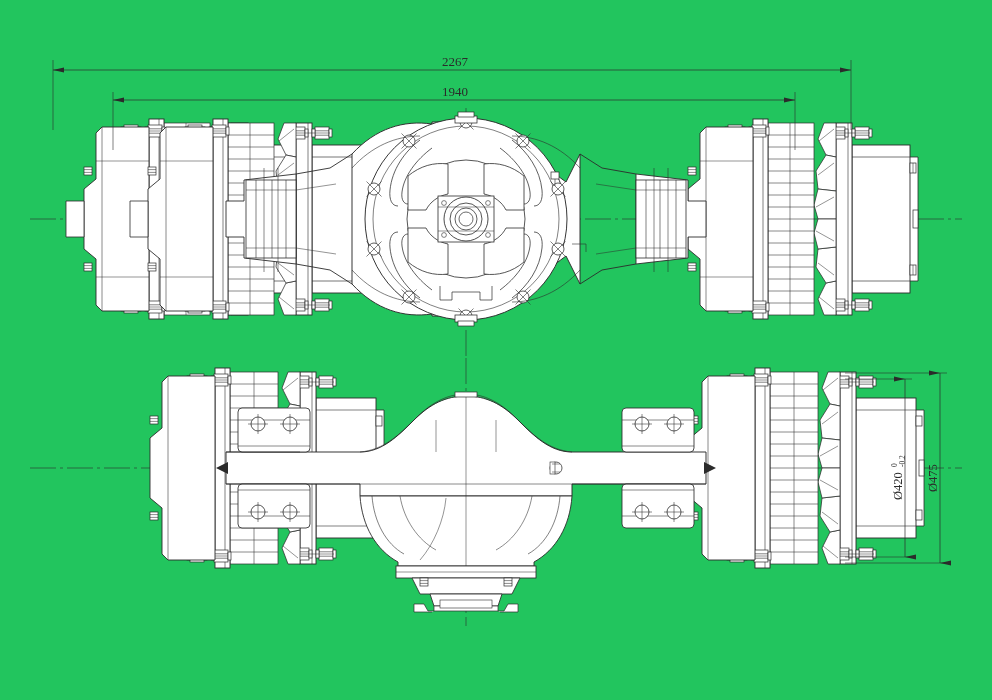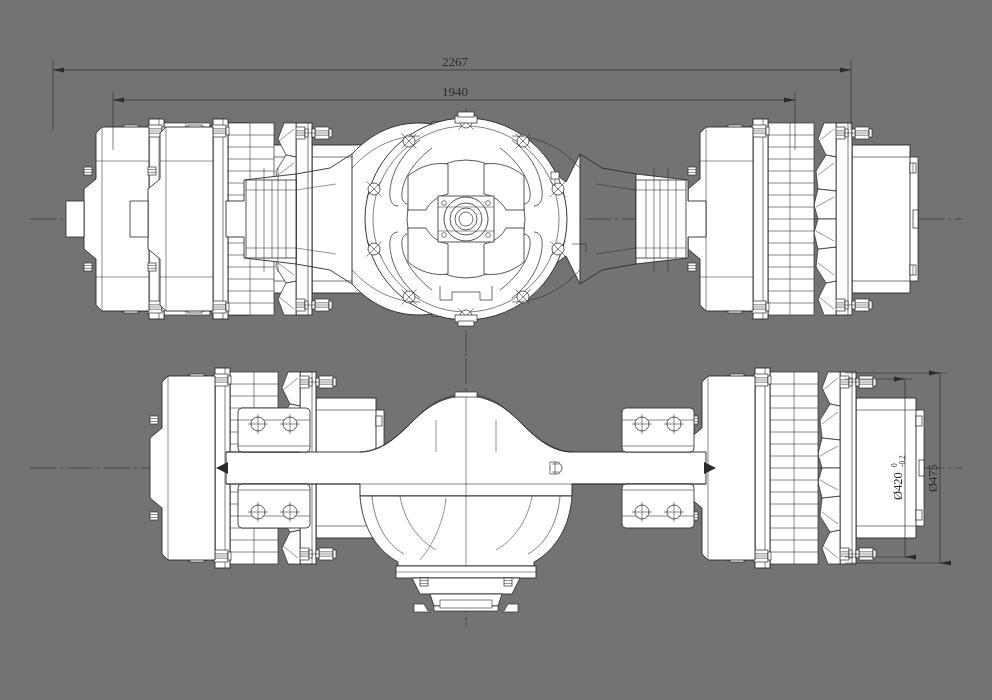--- a/index.html
+++ b/index.html
@@ -1,19 +1,19 @@
 <!DOCTYPE html>
 <html><head>
 <meta charset="utf-8">
 <title>Rear Axle Assembly Drawing</title>
 <style>
   html,body{margin:0;padding:0;background:#ffffff;}
   body{width:992px;height:700px;overflow:hidden;
        font-family:"Liberation Serif",serif;color:#1a1a1a;}
-  #sheet{position:relative;width:992px;height:700px;background:#737373;}
+  #sheet{position:relative;width:992px;height:700px;background:#22c55e;}
   svg{display:block;}
   .dimtext{font-family:"Liberation Serif",serif;font-size:13px;fill:#2b2b2b;}
   .dimtext-sm{font-family:"Liberation Serif",serif;font-size:12.5px;fill:#2b2b2b;}
   .tol{font-family:"Liberation Serif",serif;font-size:7.5px;fill:#2b2b2b;}
 </style>
 </head>
 <body>
 
 <div id="sheet">
 

